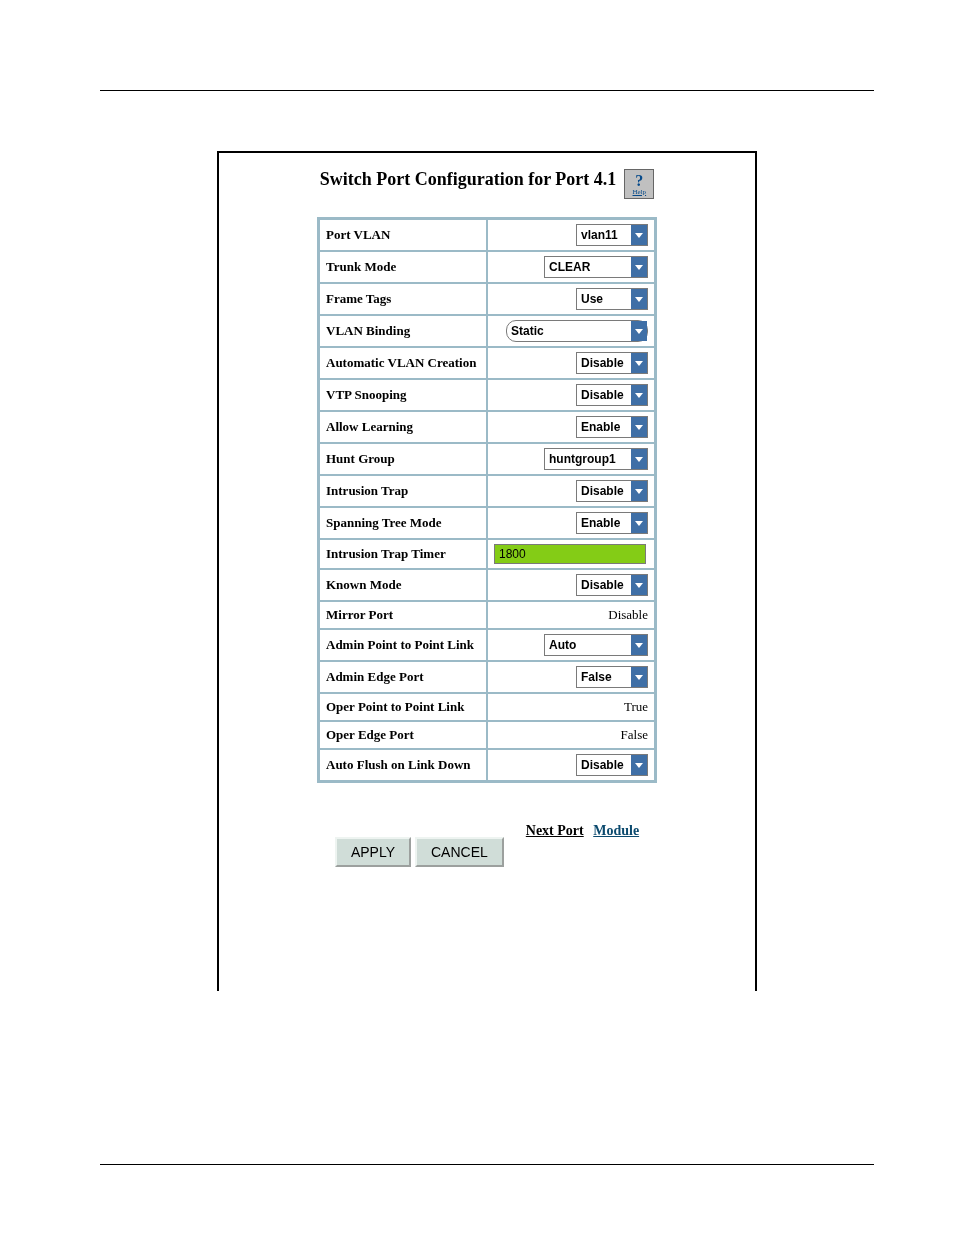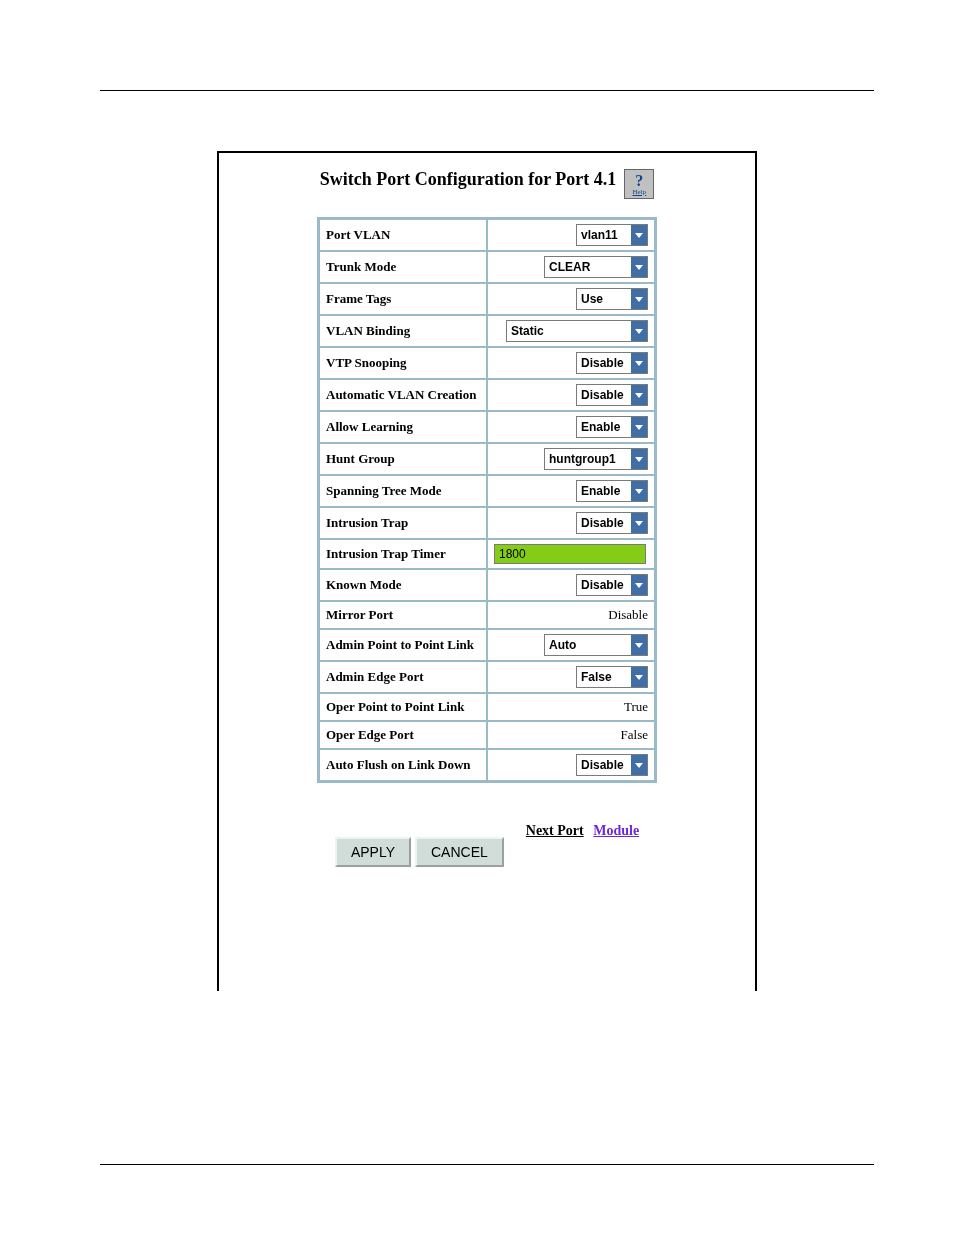--- a/index.html
+++ b/index.html
@@ -127,21 +127,21 @@
     align-items: center;
     justify-content: center;
   }
   .select-sim .sel-btn::after {
     content: "";
     width: 0; height: 0;
     border-left: 4px solid transparent;
     border-right: 4px solid transparent;
     border-top: 5px solid #fff;
   }
-  .select-wide { width: 140px; }
+  .select-wide { width: 140px; border-radius: 10px; }
   .select-wide .sel-text { flex: 1; }
   .input-sim {
     border: 1px solid #7a7a7a;
     background: #84cc16;
     height: 20px;
     width: 152px;
     font-family: Arial, sans-serif;
     font-size: 12px;
     padding: 0 4px;
     box-sizing: border-box;
@@ -173,21 +173,21 @@
     font-family: "Times New Roman", serif;
     font-size: 14px;
     font-weight: bold;
   }
   .nav-links a.next {
     color: #000000;
     text-decoration: underline;
     margin-right: 6px;
   }
   .nav-links a.module {
-    color: #6d28d9;
+    color: #0c4a6e;
   }
 </style>
 </head>
 <body>
 
 <div class="page">
   <div class="rule-top"></div>
 
   <div class="figure-wrap">
     <div class="panel-border">
@@ -223,58 +223,58 @@
                 </span></td>
             </tr>
             <tr>
               <td class="label">VLAN Binding</td>
               <td class="value"><span class="select-sim select-wide">
                   <span class="sel-text">Static</span>
                   <span class="sel-btn"></span>
                 </span></td>
             </tr>
             <tr>
+              <td class="label">Automatic VLAN Creation</td>
+              <td class="value"><span class="select-sim">
+                  <span class="sel-text" style="min-width: 46px;">Disable</span>
+                  <span class="sel-btn"></span>
+                </span></td>
+            </tr>
+            <tr>
               <td class="label">VTP Snooping</td>
               <td class="value"><span class="select-sim">
                   <span class="sel-text" style="min-width: 46px;">Disable</span>
                   <span class="sel-btn"></span>
                 </span></td>
             </tr>
             <tr>
-              <td class="label">Automatic VLAN Creation</td>
-              <td class="value"><span class="select-sim">
-                  <span class="sel-text" style="min-width: 46px;">Disable</span>
-                  <span class="sel-btn"></span>
-                </span></td>
-            </tr>
-            <tr>
               <td class="label">Allow Learning</td>
               <td class="value"><span class="select-sim">
                   <span class="sel-text" style="min-width: 46px;">Enable</span>
                   <span class="sel-btn"></span>
                 </span></td>
             </tr>
             <tr>
               <td class="label">Hunt Group</td>
               <td class="value"><span class="select-sim">
                   <span class="sel-text" style="min-width: 78px;">huntgroup1</span>
                   <span class="sel-btn"></span>
                 </span></td>
             </tr>
             <tr>
+              <td class="label">Intrusion Trap</td>
+              <td class="value"><span class="select-sim">
+                  <span class="sel-text" style="min-width: 46px;">Disable</span>
+                  <span class="sel-btn"></span>
+                </span></td>
+            </tr>
+            <tr>
               <td class="label">Spanning Tree Mode</td>
               <td class="value"><span class="select-sim">
                   <span class="sel-text" style="min-width: 46px;">Enable</span>
-                  <span class="sel-btn"></span>
-                </span></td>
-            </tr>
-            <tr>
-              <td class="label">Intrusion Trap</td>
-              <td class="value"><span class="select-sim">
-                  <span class="sel-text" style="min-width: 46px;">Disable</span>
                   <span class="sel-btn"></span>
                 </span></td>
             </tr>
             <tr>
               <td class="label">Intrusion Trap Timer</td>
               <td class="value" style="text-align: left;"><input class="input-sim" value="1800" style=""></td>
             </tr>
             <tr>
               <td class="label">Known Mode</td>
               <td class="value"><span class="select-sim">

